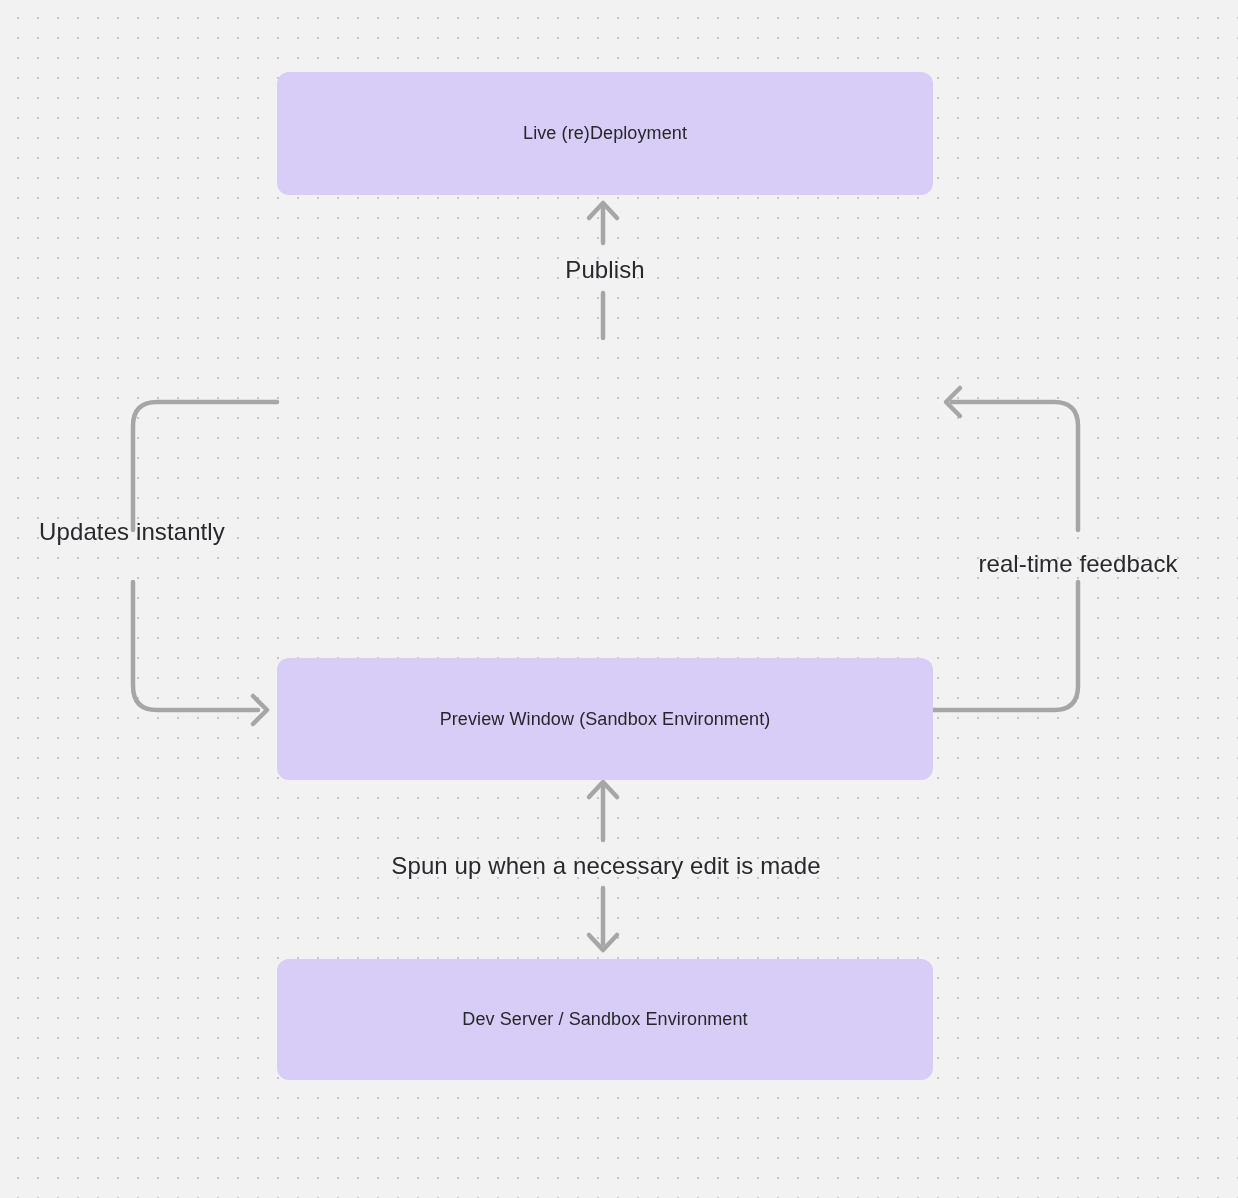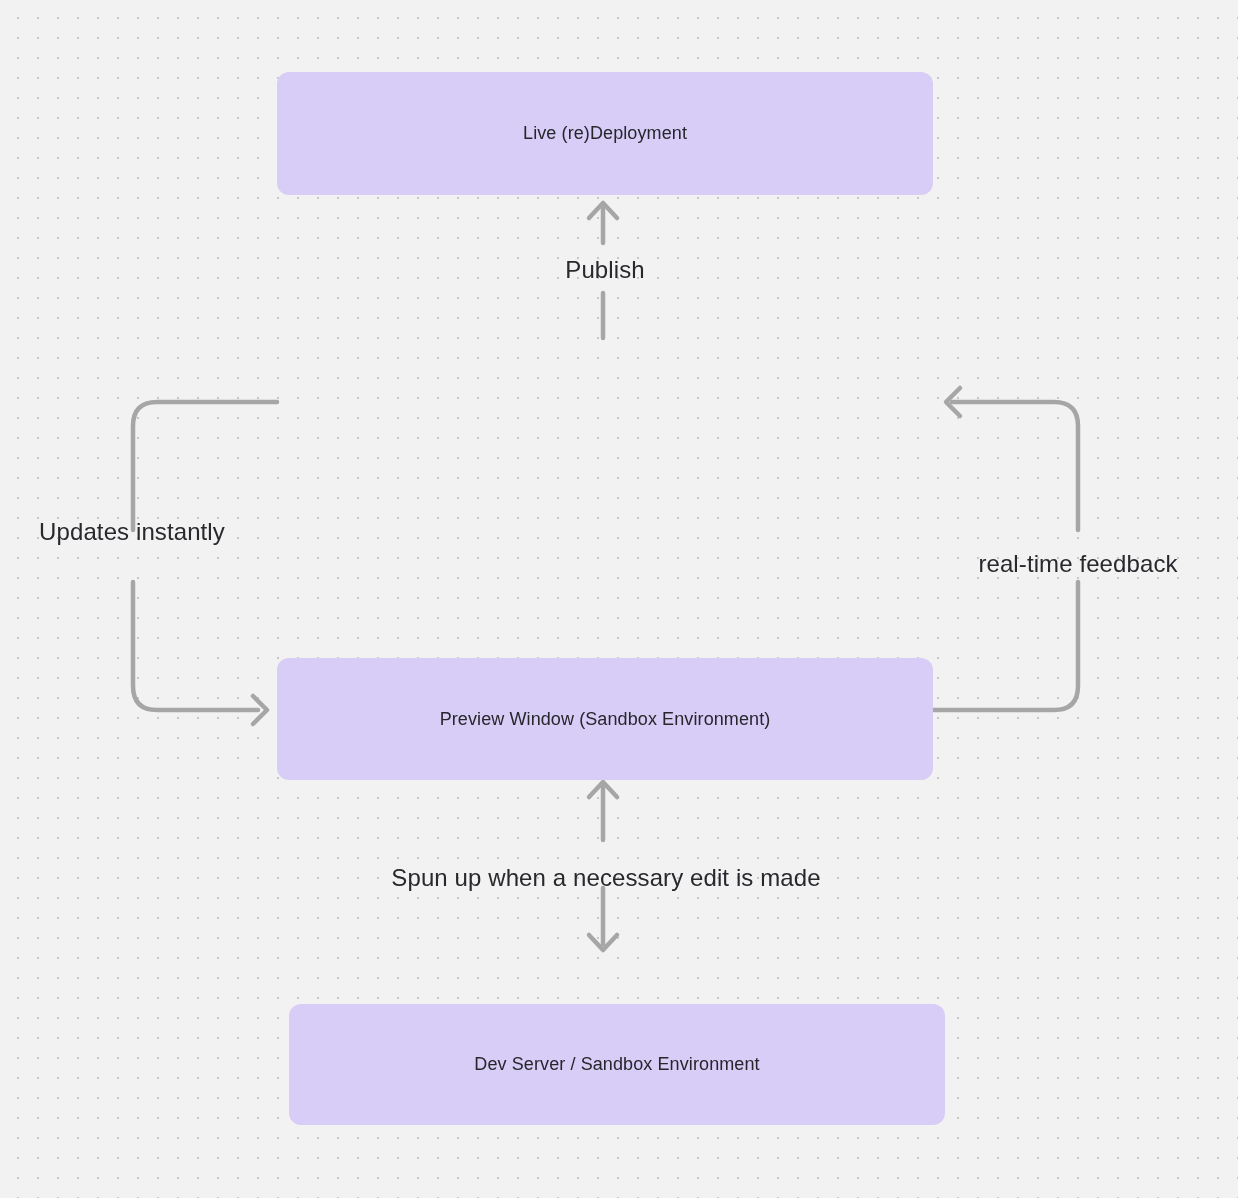--- a/index.html
+++ b/index.html
@@ -28,21 +28,21 @@
     justify-content: center;
     text-align: center;
     font-size: 18px;
     font-weight: 400;
     color: #26262b;
     letter-spacing: 0.1px;
   }
   .node-1 { top: 72px;  height: 123px; }
   .node-2 { top: 342px; height: 121px; }
   .node-3 { top: 650px; height: 122px; margin-top: 8px; }
-  .node-4 { top: 1004px; height: 121px; margin-left: 12px; }
+  .node-4 { top: 959px; height: 121px; }
 
   svg.edges {
     position: absolute;
     inset: 0;
     width: 1238px;
     height: 1198px;
     pointer-events: none;
   }
   svg.edges path {
     fill: none;
@@ -55,21 +55,21 @@
     position: absolute;
     transform: translate(-50%, -50%);
     white-space: nowrap;
     font-size: 24px;
     color: #28282d;
     letter-spacing: 0.1px;
   }
   .label-publish          { left: 605px;  top: 270px; }
   .label-updates          { left: 132px;  top: 532px; }
   .label-feedback         { left: 1078px; top: 564px; text-align: right; }
-  .label-spunup           { left: 606px;  top: 866px; margin-top: 12px; }
+  .label-spunup           { left: 606px;  top: 866px; }
 </style>
 </head>
 <body>
 
 <div class="canvas">
 
   <svg class="edges" viewBox="0 0 1238 1198" aria-hidden="true">
 
     <path d="M603,243 L603,207"></path>
     <path d="M589,218 L603,203 L617,218"></path>

